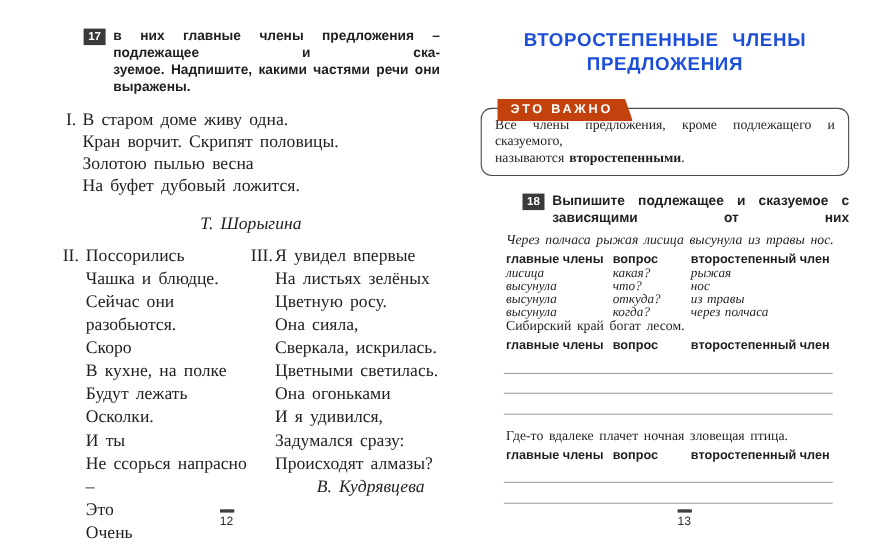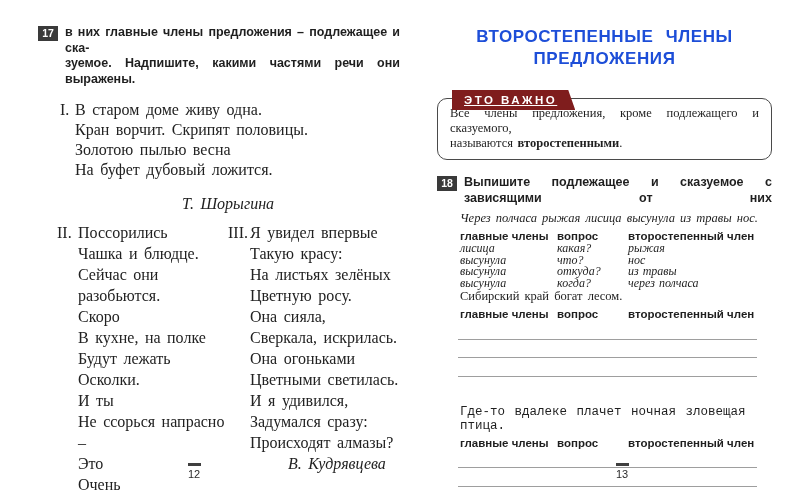--- a/index.html
+++ b/index.html
@@ -1,21 +1,21 @@
 <!DOCTYPE html>
 <html><head>
 <meta charset="utf-8">
 <style>
   * { margin:0; padding:0; box-sizing:border-box; }
   html,body { width:800px; height:496px; background:#ffffff; overflow:hidden;
               font-family:"Liberation Sans", sans-serif; color:#1f1f1f; }
   .page { position:absolute; }
 
   
-  .ex-head { display:flex; align-items:flex-start; }
+  .ex-head { display:flex; align-items:flex-start;margin-left:38px; }
   .badge { flex:0 0 auto; width:20px; height:15px; margin:1px 7px 0 0;
            background:#3a3a3a; color:#fff; font-size:10.5px; font-weight:700;
            text-align:center; line-height:15px; }
   .instr { flex:1; font-weight:700; font-size:12.5px; line-height:15.5px; }
   .jline { text-align:justify; text-align-last:justify; }
   .serif { font-family:"Liberation Serif", serif; }
   .pagenum { position:absolute; width:64px; text-align:center; font-size:11px; color:#2c2c2c; }
   .pagenum .bar { width:13px; height:3px; background:#3f3f3f; margin:0 auto 2px auto; }
 
   
@@ -35,24 +35,24 @@
   .author { font-style:italic; }
   #section-2 .author { margin-left:73px; }
   #section-3 .author { margin-left:60px; }
 
   
   #right-page { left:437px; top:20px; width:335px; }
   #page-title { margin-top:6px; text-align:center; font-weight:700; font-size:17px;
                 line-height:22px; letter-spacing:0.6px; word-spacing:7px; color:#1d4ed8; }
   #important-box { position:relative; margin-top:28px; border:1.4px solid #4a4a4a;
                    border-radius:10px; padding:7px 12px 8px 12px; }
-  #important-label { position:absolute; top:-9px; left:14px; background:#7f1d1d; color:#fff;
+  #important-label { position:absolute; top:-9px; left:14px; background:#c2410c; color:#fff;
                      font-weight:700; font-size:11.5px; letter-spacing:2.5px;
                      padding:4px 18px 4px 12px;
-                     clip-path:polygon(0 0, calc(100% - 7px) 0, 100% 100%, 0 100%);text-decoration:underline; }
+                     clip-path:polygon(0 0, calc(100% - 7px) 0, 100% 100%, 0 100%); }
   .vb-line { font-family:"Liberation Serif", serif; font-size:12.5px; line-height:15px;
              word-spacing:1.5px; }
   #exercise-18 { margin-top:15px; }
   #example-sentence { margin-top:5px; margin-left:23px; font-style:italic; font-size:12.5px;
                       word-spacing:2px; }
   .cols { display:grid; grid-template-columns:97px 71px 1fr; margin-left:23px; }
   .cols.hdr { font-weight:700; font-size:11.5px; line-height:13px; }
   #example-table { margin-top:4px; }
   #example-table .row { font-family:"Liberation Serif", serif; font-style:italic;
                         font-size:12px; line-height:11.5px; word-spacing:1px; }
@@ -96,37 +96,36 @@
       <div class="cont">И ты</div>
       <div class="cont">Не ссорься напрасно –</div>
       <div class="cont">Это</div>
       <div class="cont">Очень</div>
       <div class="cont">Опасно.</div>
       <div class="author">Р. Сеф</div>
     </div>
 
     <div class="poem poem-col" id="section-3">
       <div><span class="numeral num-w3">III.</span><span>Я увидел впервые</span></div>
-      <div class="cont">Такую красу:</div>
       <div class="cont">На листьях зелёных</div>
       <div class="cont">Цветную росу.</div>
       <div class="cont">Она сияла,</div>
       <div class="cont">Сверкала, искрилась.</div>
+      <div class="cont">Цветными светилась.</div>
       <div class="cont">Она огоньками</div>
-      <div class="cont">Цветными светилась.</div>
       <div class="cont">И я удивился,</div>
       <div class="cont">Задумался сразу:</div>
       <div class="cont">Происходят алмазы?</div>
       <div class="author">В. Кудрявцева</div>
     </div>
 
   </div>
 </div>
 
-<div class="pagenum" style="left:162px; top:463px;">
+<div class="pagenum" style="left:174px; top:463px;">
   <div class="bar"></div>
   <div>12</div>
 </div>
 
 <div class="page" id="right-page">
 
   <div id="page-title">
     <div>ВТОРОСТЕПЕННЫЕ ЧЛЕНЫ</div>
     <div>ПРЕДЛОЖЕНИЯ</div>
   </div>
@@ -180,21 +179,21 @@
       <div>главные члены</div>
       <div>вопрос</div>
       <div>второстепенный член</div>
     </div>
     <div class="ruled">
       <div class="line"></div>
       <div class="line"></div>
       <div class="line"></div>
     </div>
 
-    <div class="task-sentence" style="margin-top:28px;font-family:Liberation Mono, monospace;">Где-то вдалеке плачет ночная зловещая птица.</div>
+    <div class="task-sentence" style="margin-top:12px;">Где-то вдалеке плачет ночная зловещая птица.</div>
     <div class="cols hdr" style="margin-top:4px;">
       <div>главные члены</div>
       <div>вопрос</div>
       <div>второстепенный член</div>
     </div>
     <div class="ruled">
       <div class="line"></div>
       <div class="line"></div>
 
     </div>

